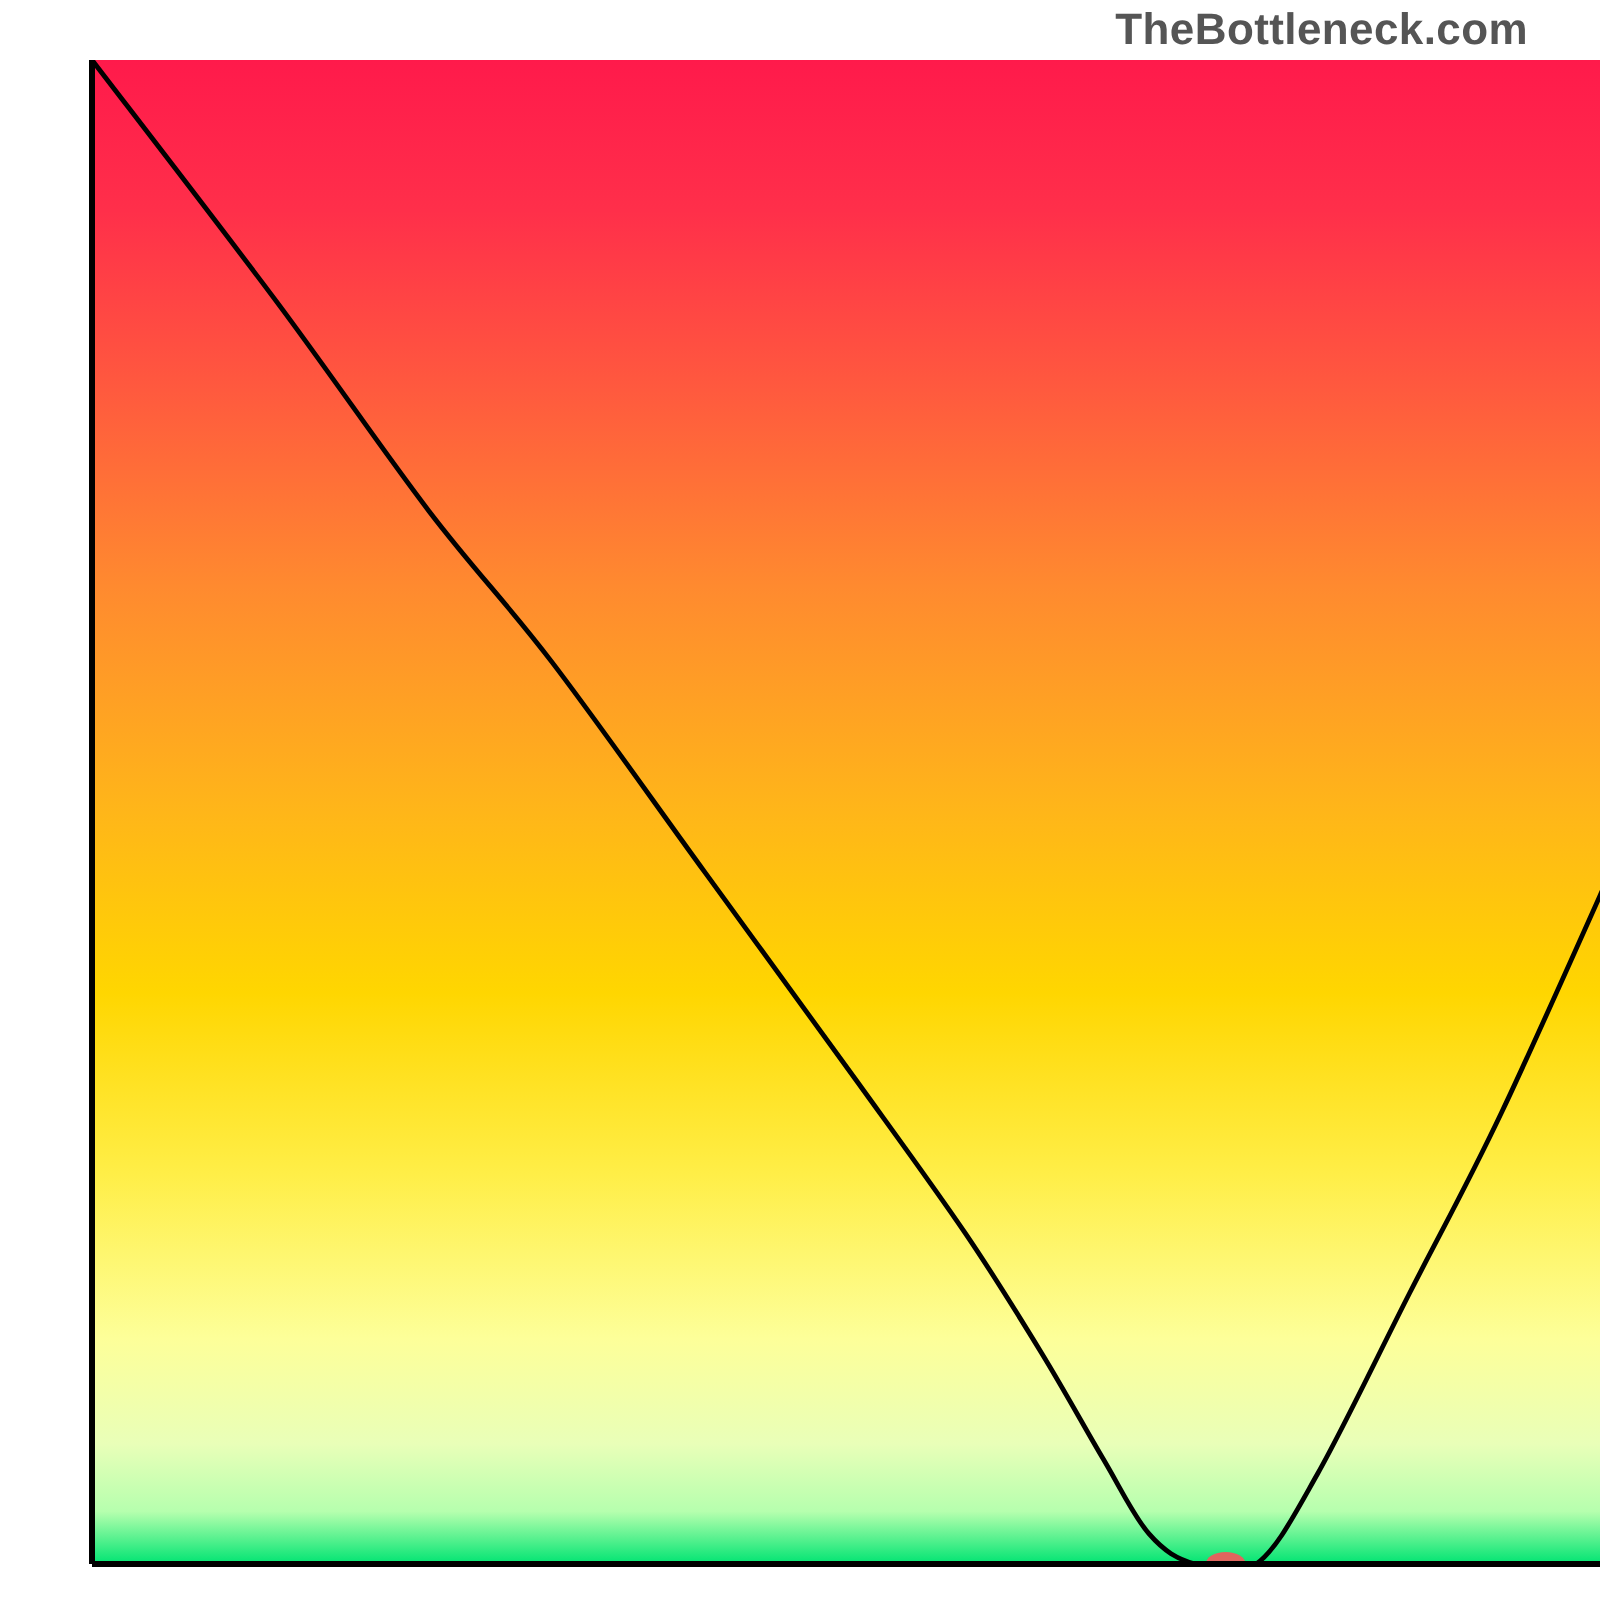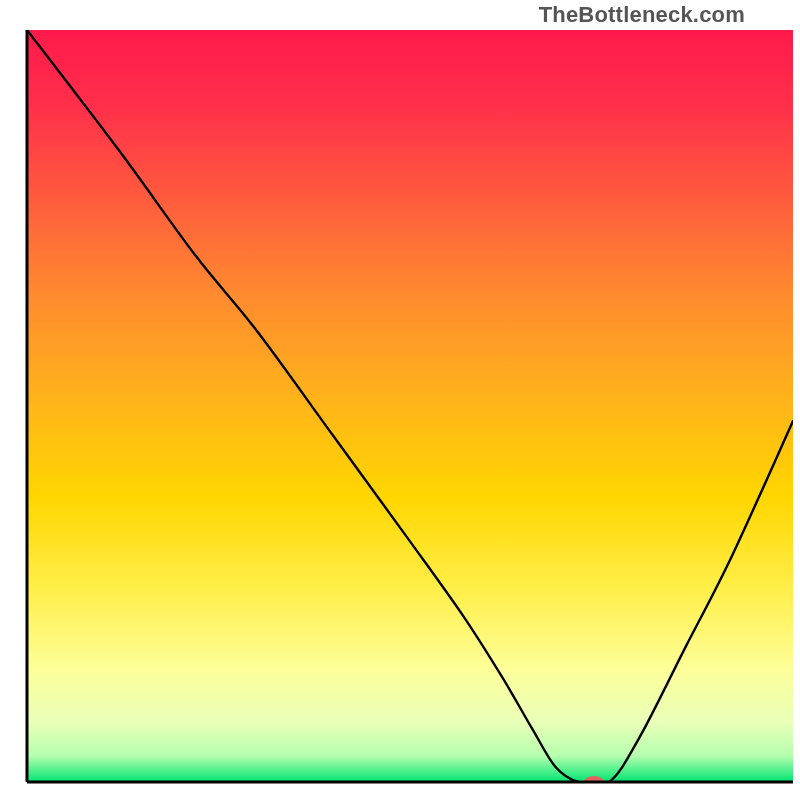--- a/index.html
+++ b/index.html
@@ -7,20 +7,21 @@
     padding: 0;
     width: 800px;
     height: 800px;
     background: #ffffff;
     font-family: Arial, Helvetica, sans-serif;
   }
   .frame {
     position: relative;
     width: 755px;
     height: 800px;
+    margin-left: 19px;
   }
   .watermark {
     position: absolute;
     top: 2px;
     right: 10px;
     font-size: 22px;
     font-weight: 600;
     color: #555555;
     letter-spacing: 0.2px;
   }

